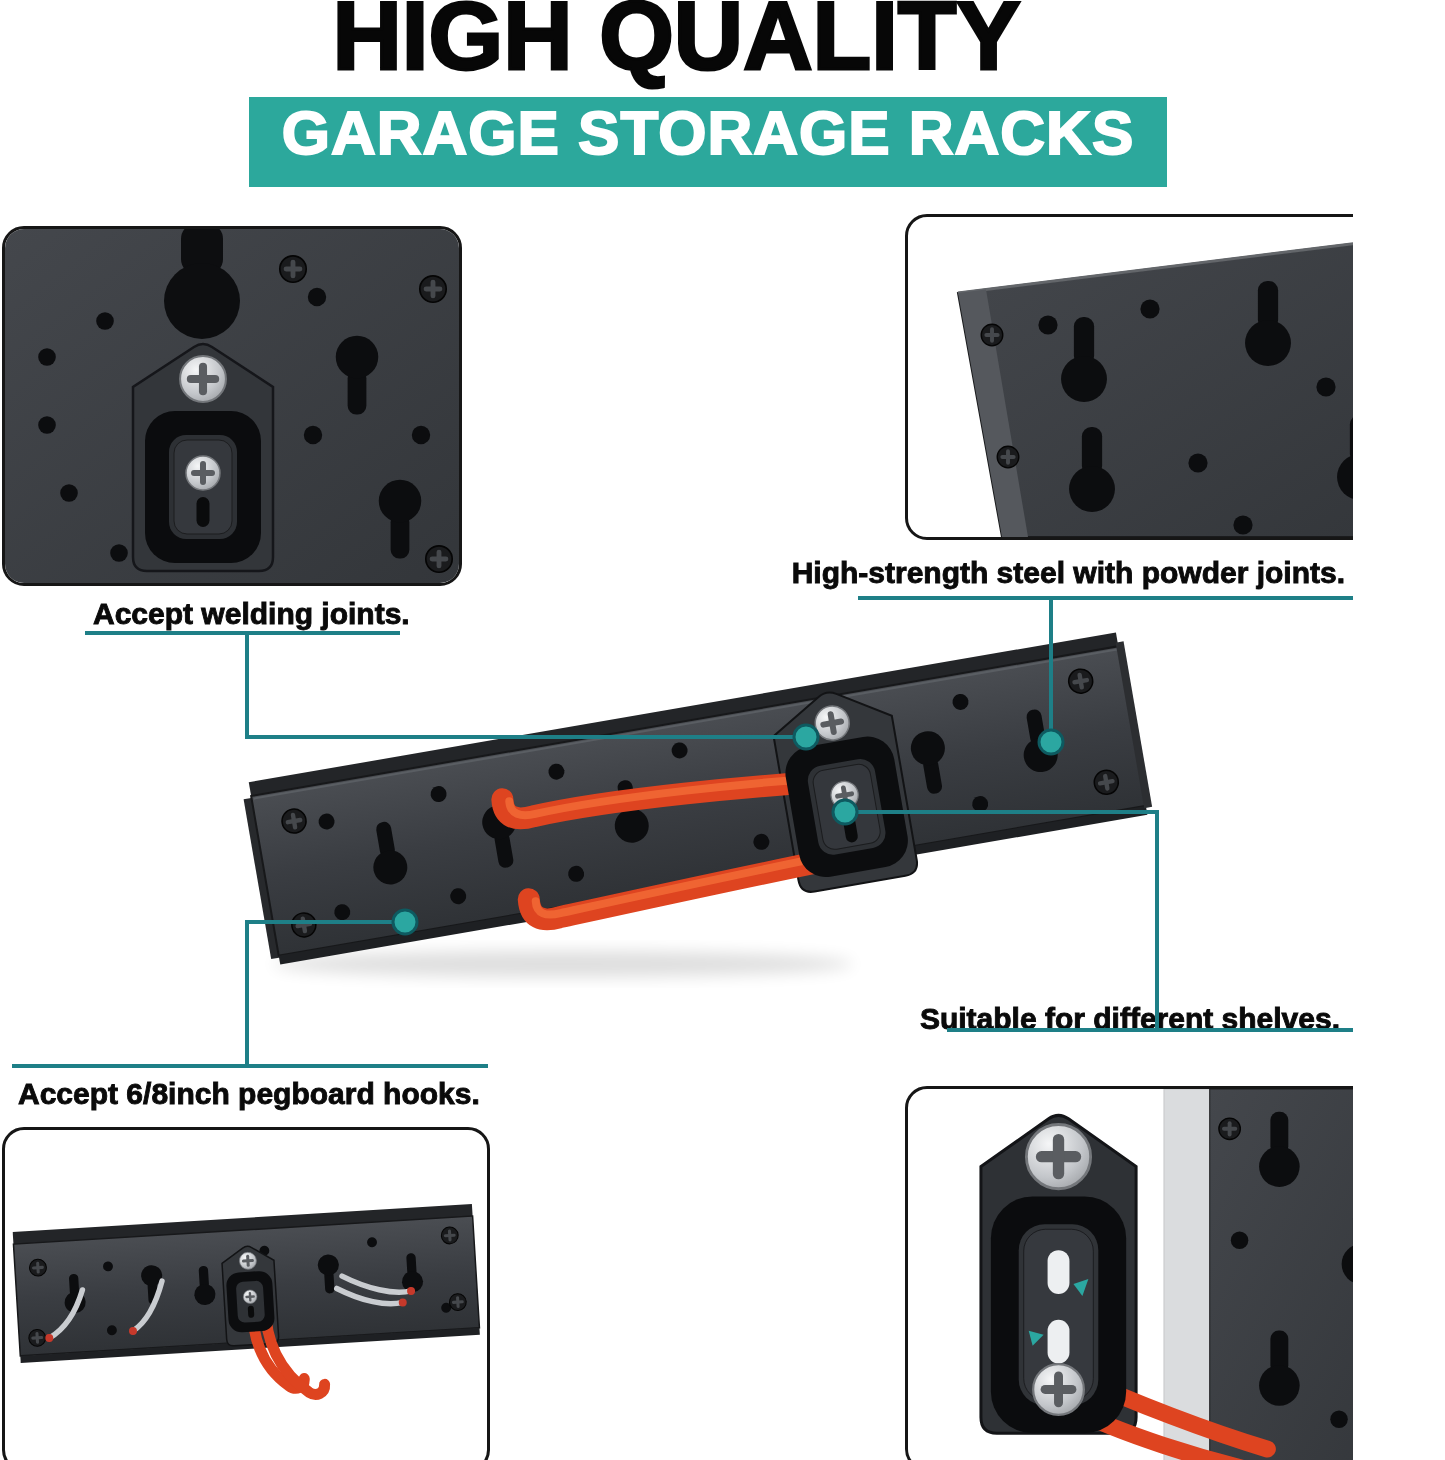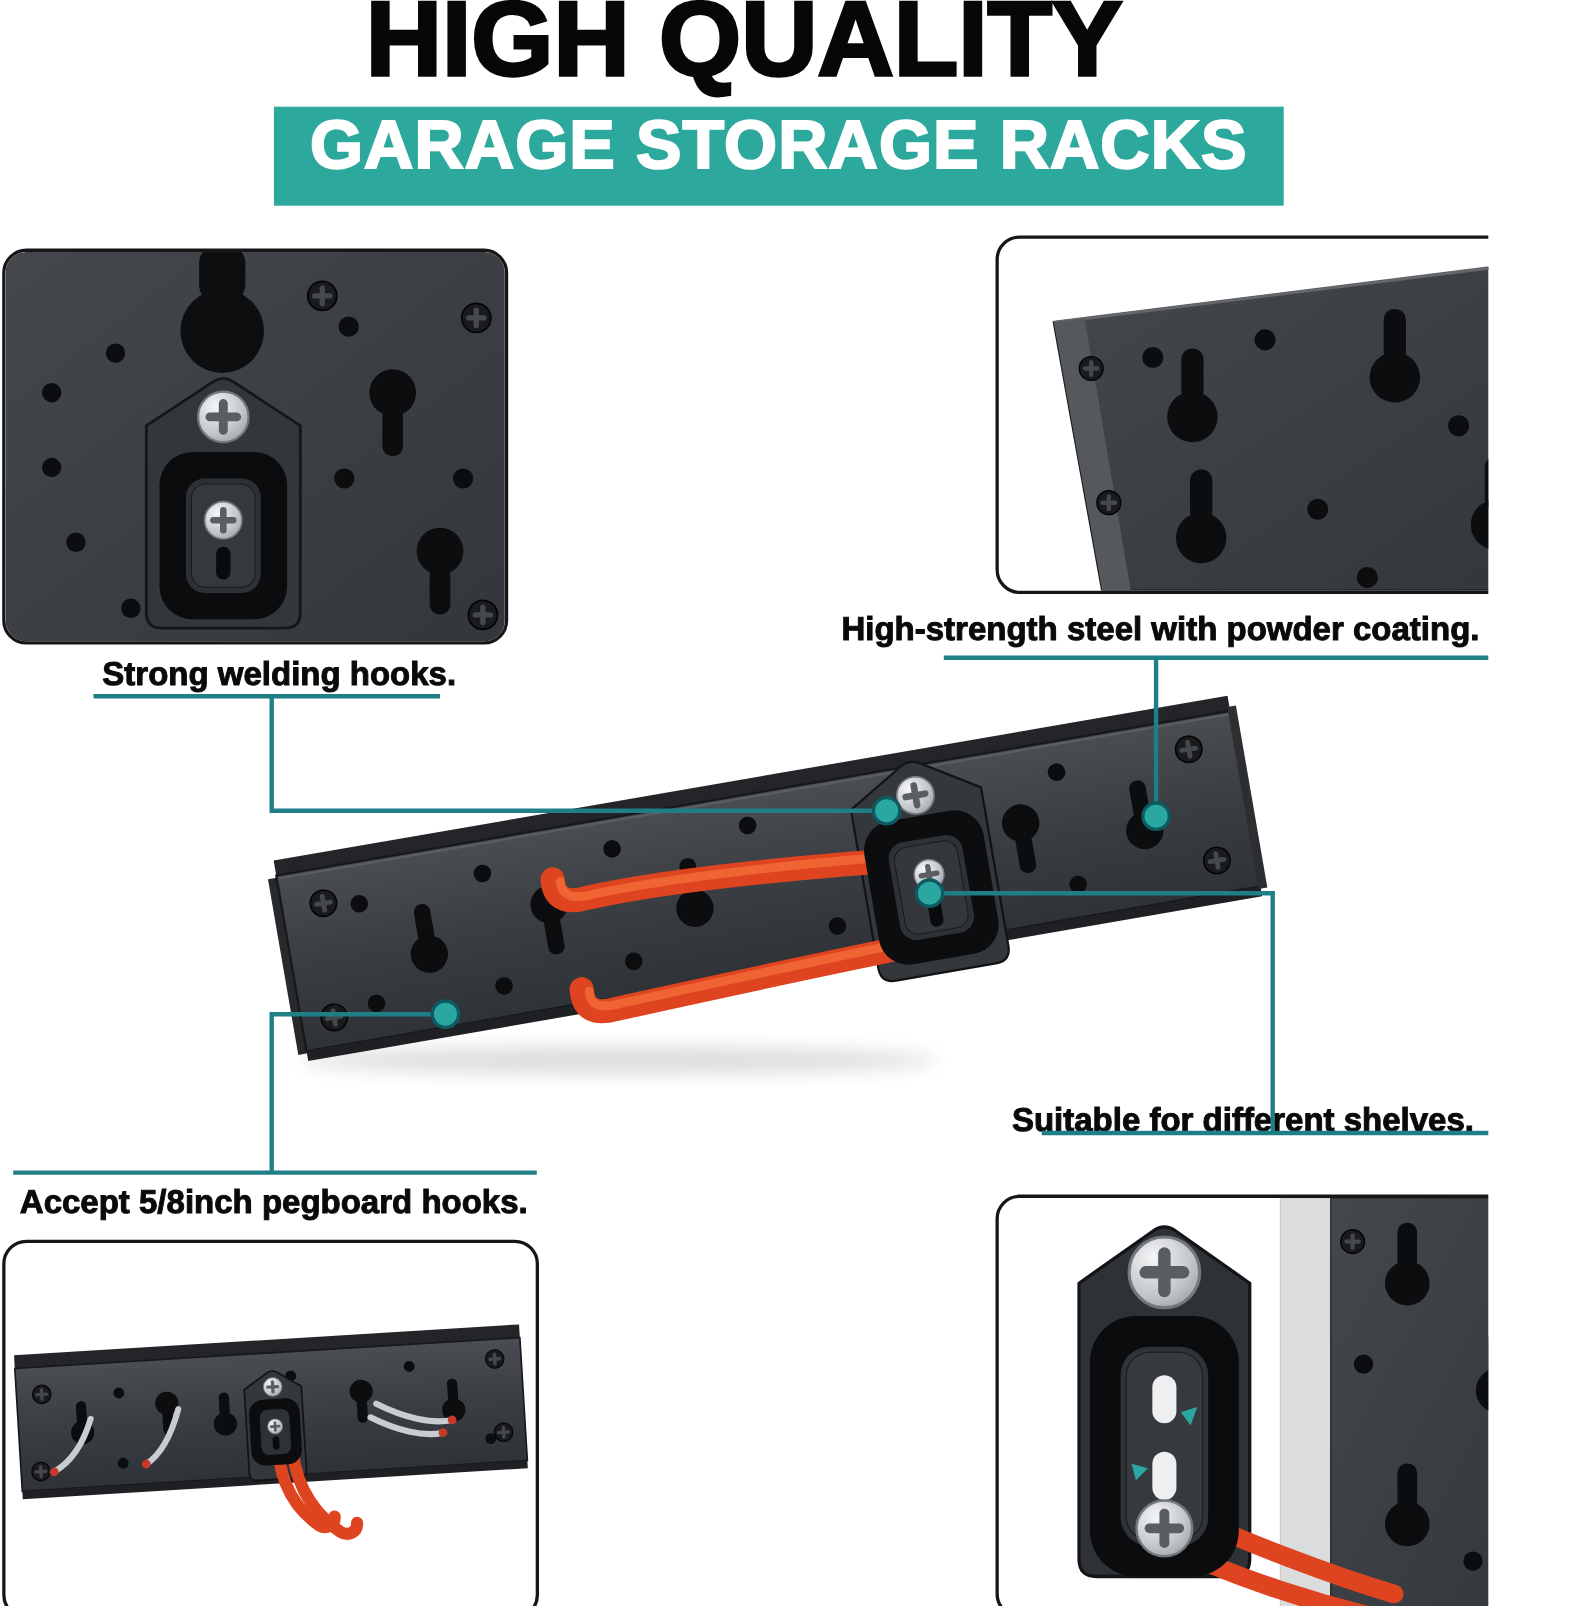--- a/index.html
+++ b/index.html
@@ -128,23 +128,23 @@
       <use href="#keyhole-up" transform="translate(452,260) scale(1.35)"></use>
       <use href="#hole" transform="translate(242,92) scale(1.2)"></use>
       <use href="#hole" transform="translate(290,246) scale(1.2)"></use>
       <use href="#hole" transform="translate(418,170) scale(1.2)"></use>
       <use href="#hole" transform="translate(476,84) scale(1.2)"></use>
       <use href="#hole" transform="translate(140,108) scale(1.2)"></use>
       <use href="#hole" transform="translate(335,308) scale(1.2)"></use>
     </svg>
   </div>
 
-  <div class="caption c-welding">Strong welding hooks.</div>
-  <div class="caption c-steel">High-strength steel with powder coating.</div>
-  <div class="caption c-pegboard">Accept 5/8inch pegboard hooks.</div>
+  <div class="caption c-welding">Accept welding joints.</div>
+  <div class="caption c-steel">High-strength steel with powder joints.</div>
+  <div class="caption c-pegboard">Accept 6/8inch pegboard hooks.</div>
   <div class="caption c-shelves">Suitable for different shelves.</div>
 
   <svg class="product" viewBox="0 0 930 400">
     <ellipse cx="330" cy="366" rx="290" ry="13" fill="#000" opacity="0.13" filter="url(#fBlur)"></ellipse>
     <g transform="rotate(-9.8 465 200)">
       <rect x="17" y="124" width="11" height="162" fill="#27292c"></rect>
       <rect x="25" y="108" width="880" height="18" fill="#232528"></rect>
       <rect x="25" y="122" width="880" height="162" fill="url(#gRail)" stroke="#17181a" stroke-width="2"></rect>
       <line x1="27" y1="125" x2="903" y2="125" stroke="#5a5e63" stroke-width="2"></line>
       <rect x="25" y="284" width="880" height="9" fill="#1e2023"></rect>

